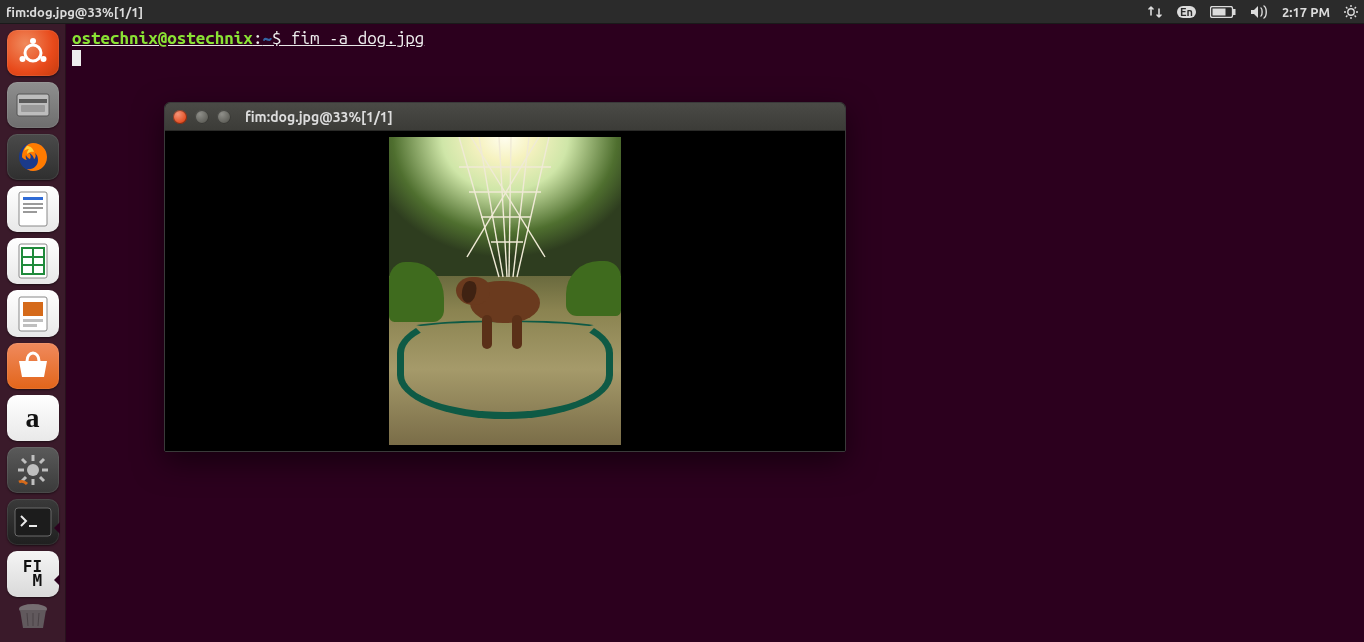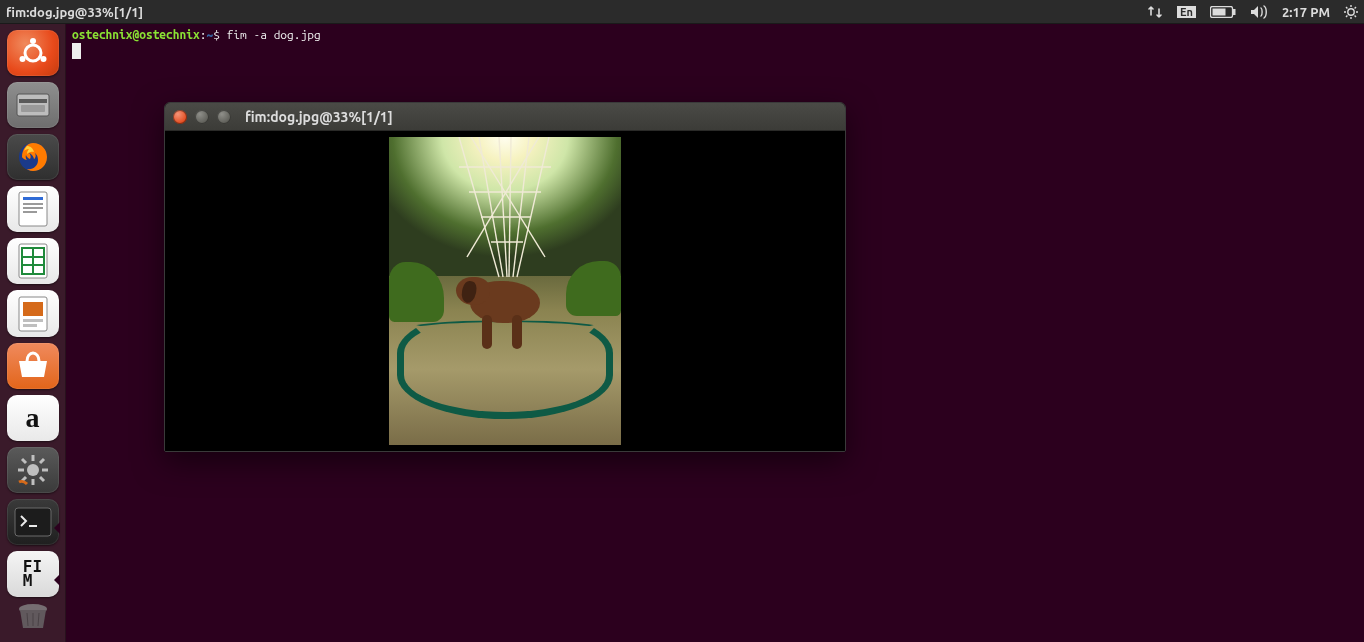--- a/index.html
+++ b/index.html
@@ -34,34 +34,35 @@
   .tile.ubuntu { background: radial-gradient(circle at 35% 30%, #f08a5d, #e84a1b 60%, #c23b0e); }
   .tile.files  { background: linear-gradient(#8f8f8f,#6e6e6e); }
   .tile.firefox{ background: linear-gradient(#4a4a4a,#2f2f2f); }
   .tile.writer { background: linear-gradient(#ffffff,#e8e8e8); }
   .tile.calc   { background: linear-gradient(#ffffff,#e8e8e8); }
   .tile.impress{ background: linear-gradient(#ffffff,#e8e8e8); }
   .tile.soft   { background: linear-gradient(#f08a5d,#e2651a); }
   .tile.amazon { background: linear-gradient(#ffffff,#e9e9e9); color:#111; font-weight:900; font-size:28px; font-family: Georgia, serif;}
   .tile.settings{ background: linear-gradient(#5a5a5a,#3a3a3a); }
   .tile.term   { background: linear-gradient(#3a3a3a,#1f1f1f); }
-  .tile.fim    { background: linear-gradient(#f5f5f5,#d9d9d9); color:#111; font-weight:900; font-size:16px; line-height:14px; text-align:left; font-family: monospace;}
+  .tile.fim    { background: linear-gradient(#f5f5f5,#d9d9d9); color:#111; font-weight:900; font-size:16px; line-height:14px; text-align:right; font-family: monospace;}
   .launcher .arrow {
     position: absolute; width: 0; height: 0; right: -1px;
     border-top: 6px solid transparent; border-bottom: 6px solid transparent; border-right: 6px solid #2c001e;
   }
   .trash { margin-top: auto; margin-bottom: 8px; opacity:.75; }
 
   
   .terminal {
     position: absolute; top: 24px; left: 66px; right: 0; bottom: 0;
     background: #2c001e;
     font-family: "Ubuntu Mono","DejaVu Sans Mono","Menlo",monospace;
-    font-size: 12px; color: #e8e8e8;
+    font-size: 17px; color: #e8e8e8;
     padding: 4px 6px;
+    text-decoration: underline;
   }
   .prompt .user { color: #8ae234; font-weight: bold; }
   .prompt .path { color: #3465a4; font-weight: bold; }
   .prompt .sep  { color: #eeeeee; }
   .prompt .cmd  { color: #eeeeee; }
   .cursor-block {
     display:inline-block; width:9px; height:16px; background:#eeeeee; vertical-align:text-bottom;
     margin-top:2px;
   }
 
@@ -112,21 +113,21 @@
 
 <div class="menubar">
   <div class="title">fim:dog.jpg@33%[1/1]</div>
   <div class="spacer"></div>
   <div class="ind">
     <span>
       <svg width="16" height="14" viewBox="0 0 16 14">
           <path d="M4 2v8M4 2l-2 2M4 2l2 2 M12 12V4M12 12l-2-2M12 12l2-2" stroke="#dcdcdc" stroke-width="1.6" fill="none" stroke-linecap="round"></path>
         </svg>
     </span>
-    <span style="background:#dcdcdc;color:#2b2b2b;font-size:11px;font-weight:700;padding:0 3px;border-radius:0;">En</span>
+    <span style="background:#dcdcdc;color:#2b2b2b;font-size:11px;font-weight:700;padding:0 3px;border-radius:6px;">En</span>
     <span>
       <svg width="26" height="12" viewBox="0 0 26 12">
           <rect x="0.5" y="0.5" width="22" height="11" rx="2" fill="none" stroke="#dcdcdc" stroke-width="1.3"></rect>
           <rect x="23" y="3" width="2.5" height="6" fill="#dcdcdc"></rect>
           <rect x="2.5" y="2.5" width="13" height="7" fill="#dcdcdc"></rect>
         </svg>
     </span>
     <span>
       <svg width="18" height="14" viewBox="0 0 18 14">
           <path d="M1 5h3l4-4v12l-4-4H1z" fill="#dcdcdc"></path>

